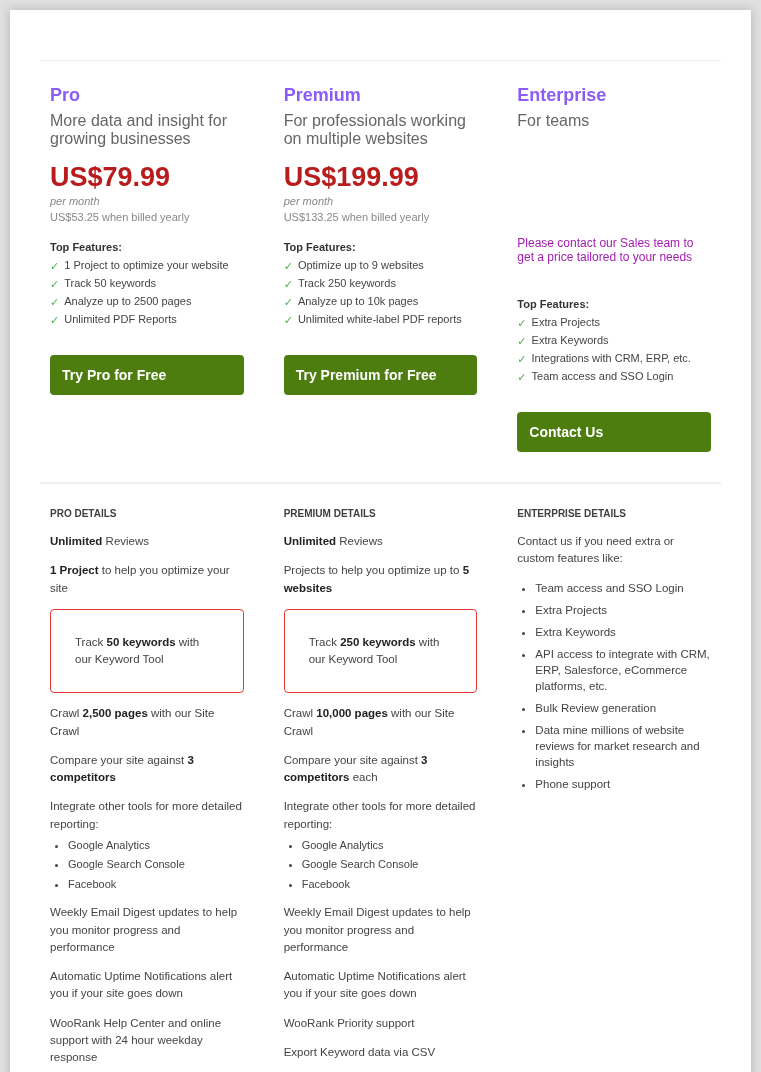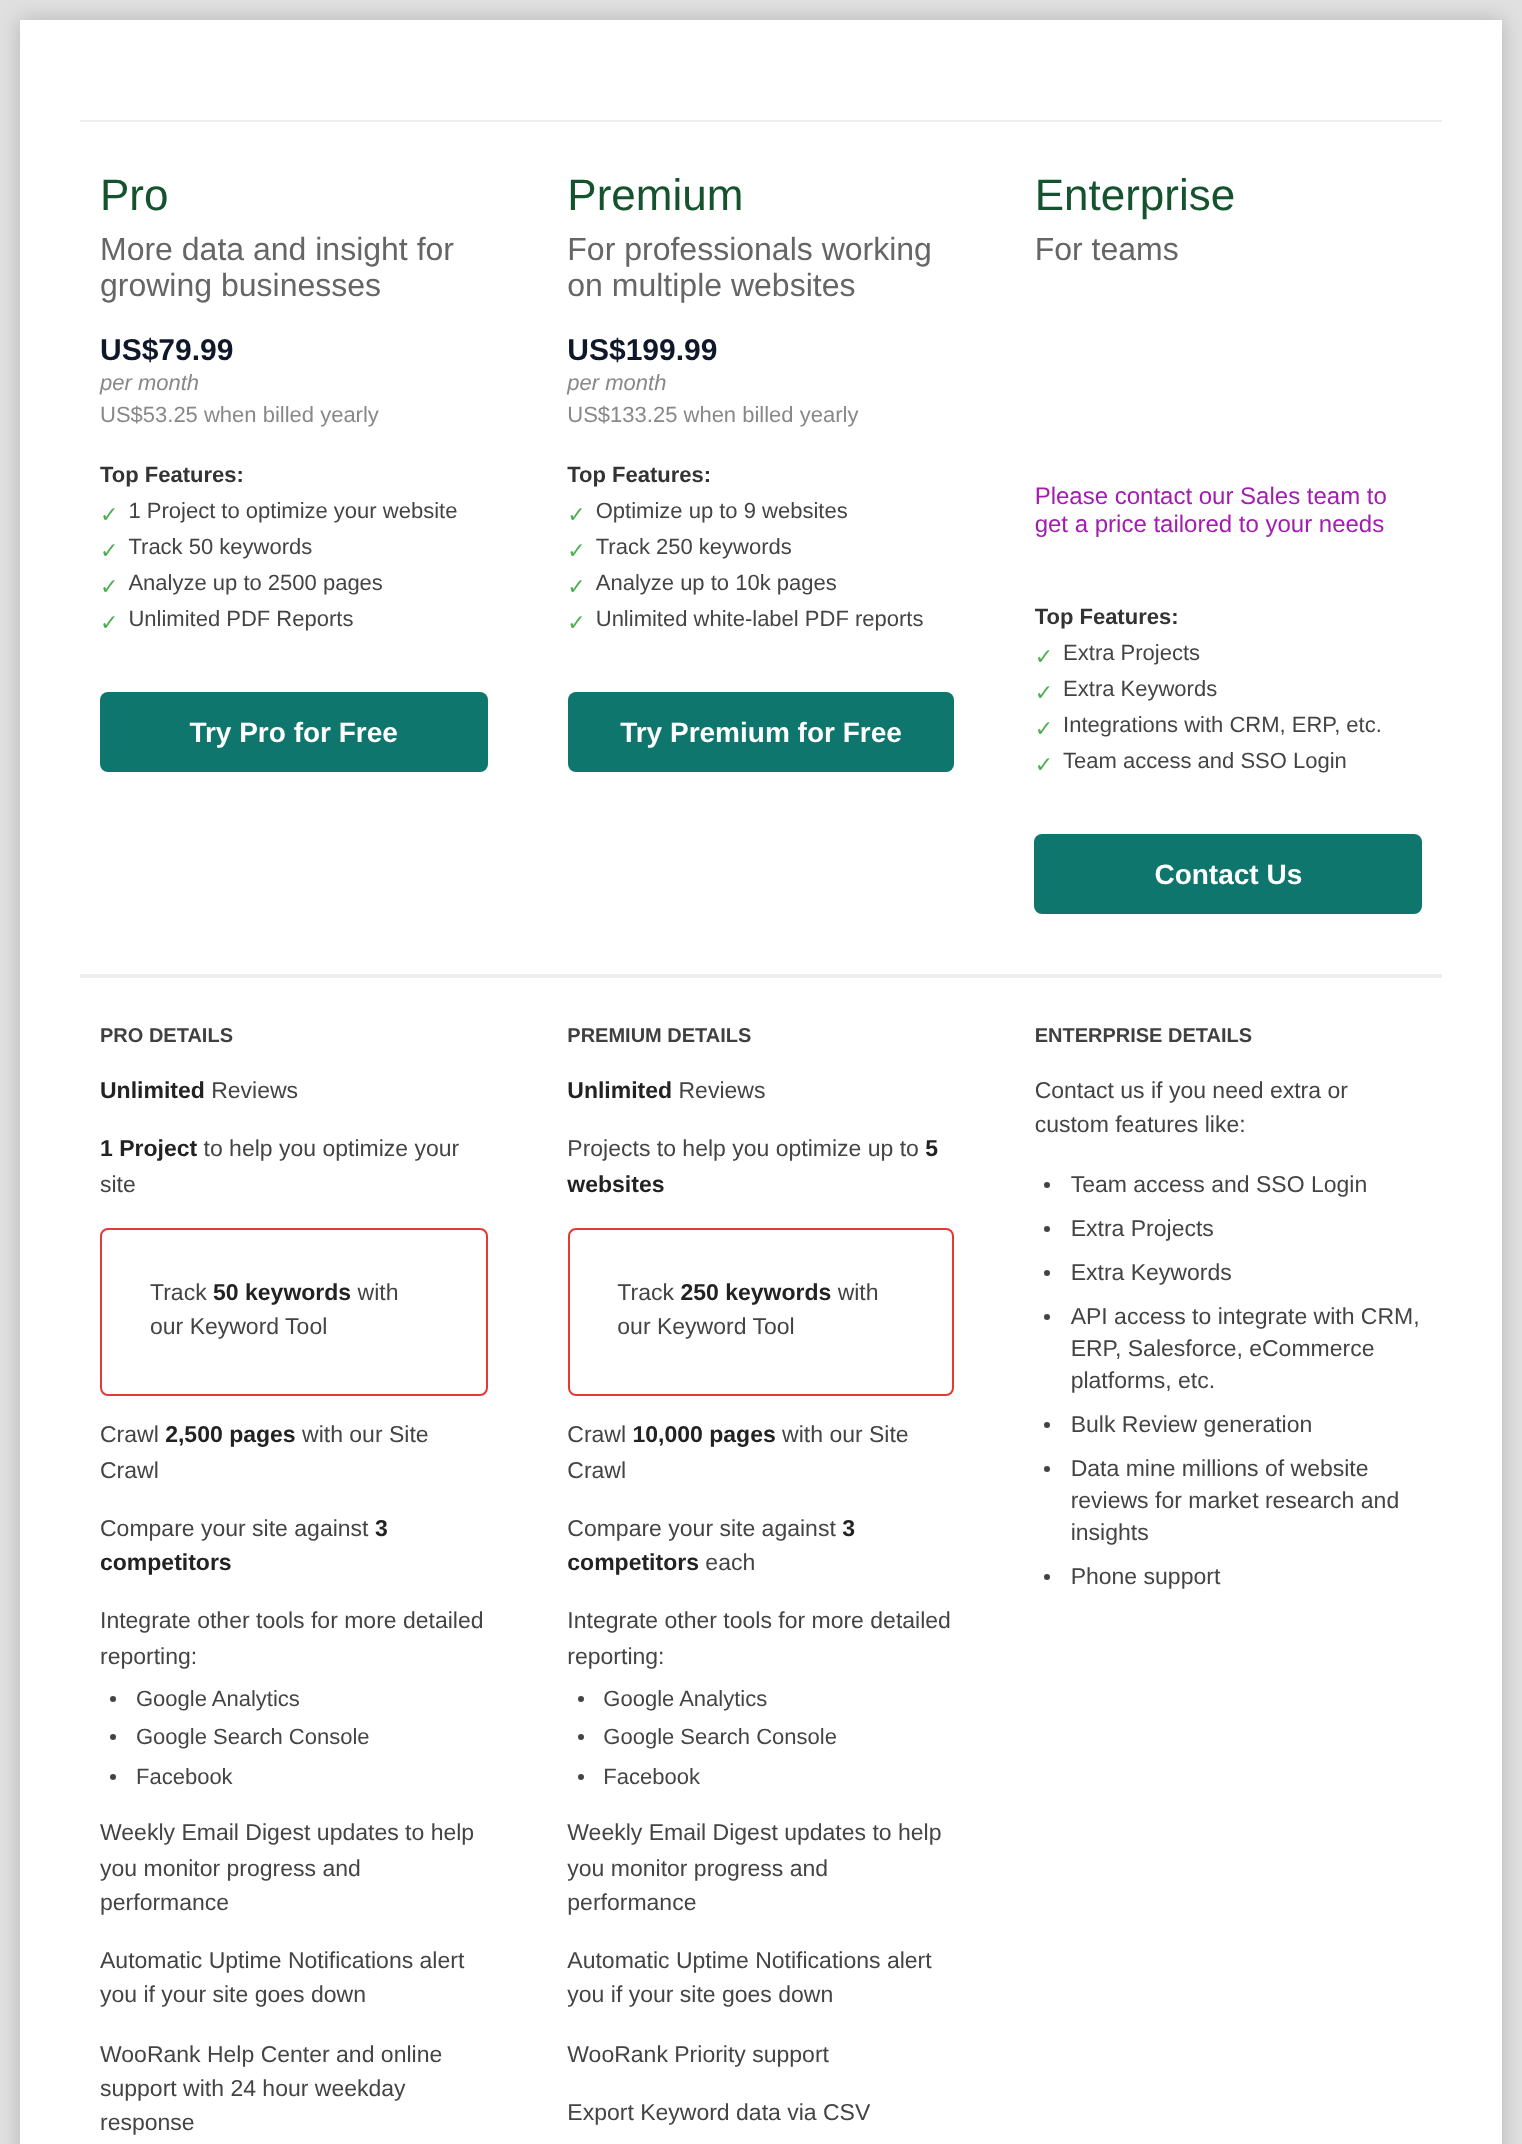--- a/index.html
+++ b/index.html
@@ -41,35 +41,35 @@
     .plans-grid {
       display: grid;
       grid-template-columns: 1fr 1fr 1fr;
       gap: 20px;
       margin-bottom: 30px;
     }
     .plan-card {
       padding: 0 10px;
     }
     .plan-name {
-      font-size: 22px;
-      font-weight: normal;
-      color: #14532d;
+      font-size: 18px;
+      font-weight: bold;
+      color: #8b5cf6;
       margin-bottom: 6px;
     }
     .plan-desc {
       font-size: 16px;
       color: #666;
       margin-bottom: 14px;
       min-height: 36px;
     }
     .plan-price {
-      font-size: 15px;
-      font-weight: bold;
-      color: #0f172a;
+      font-size: 27px;
+      font-weight: bold;
+      color: #b91c1c;
       margin-bottom: 2px;
     }
     .plan-period {
       font-size: 11px;
       color: #888;
       margin-bottom: 4px;
       font-style: italic;
     }
     .plan-yearly-price {
       font-size: 11px;
@@ -104,28 +104,28 @@
       flex-shrink: 0;
     }
     .features-list {
       min-height: 80px;
       margin-bottom: 16px;
     }
     .cta-button {
       display: block;
       width: 100%;
       padding: 12px;
-      background: #0f766e;
+      background: #4d7c0f;
       color: #fff;
       border: none;
       border-radius: 4px;
       font-size: 14px;
       font-weight: bold;
       cursor: pointer;
-      text-align: center;
+      text-align: left;
     }
     .details-section {
       border-top: 2px solid #eee;
       padding-top: 24px;
     }
     .details-grid {
       display: grid;
       grid-template-columns: 1fr 1fr 1fr;
       gap: 20px;
     }

